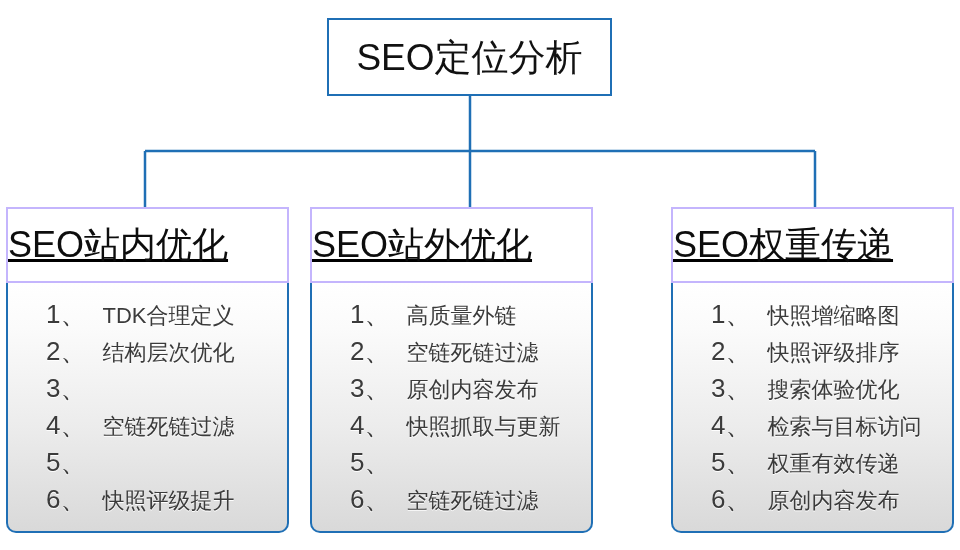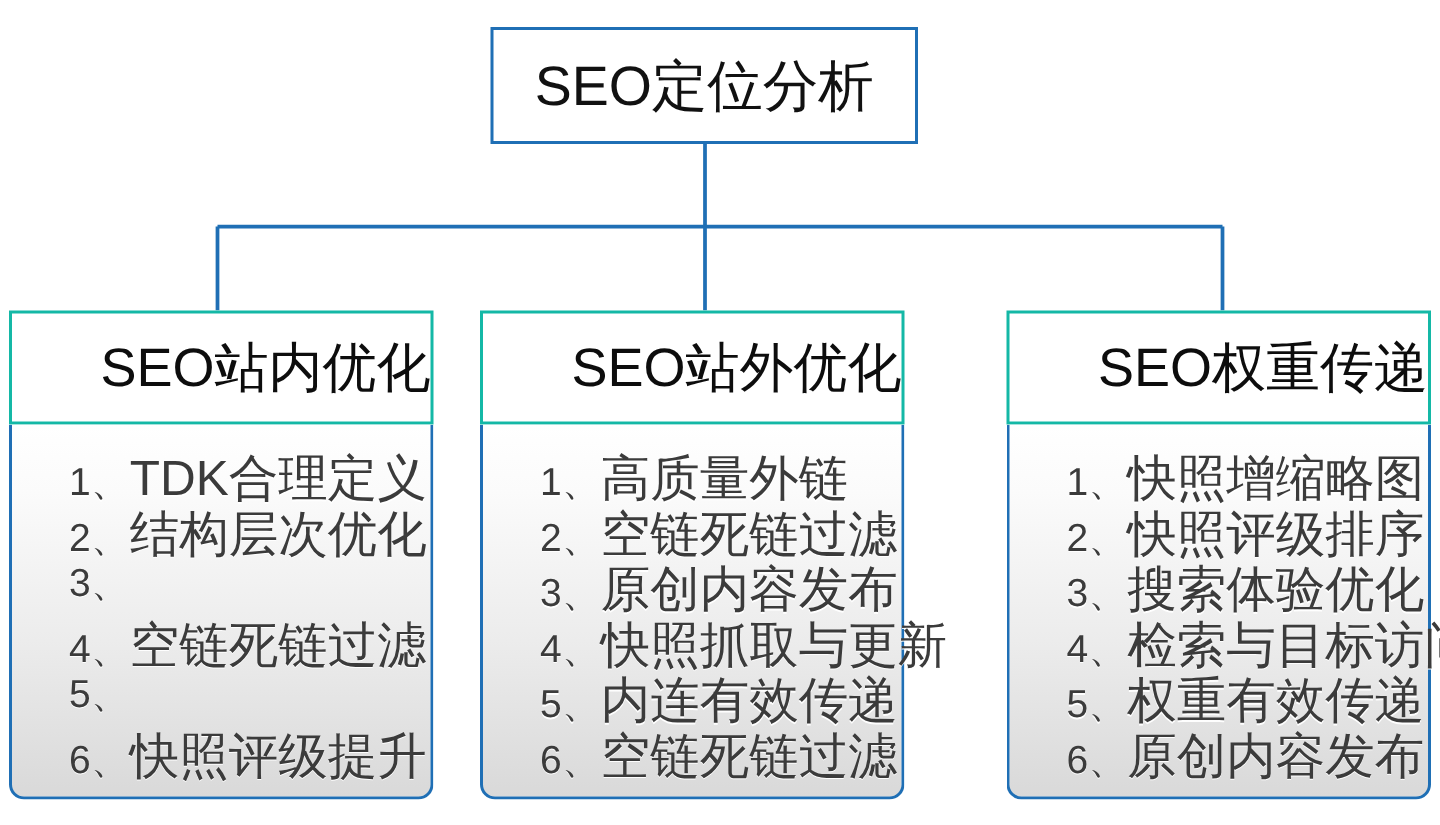--- a/index.html
+++ b/index.html
@@ -52,31 +52,32 @@
     white-space: nowrap;
   }
 
   
   .column {
     position: absolute;
     top: 207px;
     width: 283px;
   }
   .col-1 { left: 6px; }
-  .col-2 { left: 320px; }
+  .col-2 { left: 310px; }
   .col-3 { left: 671px; }
 
   .col-header {
     box-sizing: border-box;
     height: 76px;
-    border: 2px solid #14b8a6;
+    border: 2px solid #c4b5fd;
     background: #ffffff;
     display: flex;
     align-items: center;
-    justify-content: flex-end;
+    justify-content: flex-start;
+    text-decoration: underline;
   }
   .col-header-title {
     font-size: 36px;
     line-height: 1;
     color: #0d0d0d;
     white-space: nowrap;
   }
 
   .col-body {
     box-sizing: border-box;
@@ -97,23 +98,24 @@
     align-items: baseline;
     height: 37px;
     white-space: nowrap;
   }
   .item-index {
     font-size: 26px;
     color: #3b3b3b;
     text-shadow: 0 1px 0 rgba(255,255,255,0.95);
   }
   .item-label {
-    font-size: 33px;
+    font-size: 22px;
     color: #3b3b3b;
     text-shadow: 0 1px 0 rgba(255,255,255,0.95);
+    margin-left: 16px;
   }
 </style>
 </head>
 <body>
 
 <div id="diagram">
 
   <svg id="connectors" width="960" height="550" viewBox="0 0 960 550">
 
     <line x1="470" y1="96" x2="470" y2="151" stroke="#1f6fb5" stroke-width="2.5"></line>
@@ -180,21 +182,20 @@
         <li class="item-row">
           <span class="item-index">3、</span>
           <span class="item-label">原创内容发布</span>
         </li>
         <li class="item-row">
           <span class="item-index">4、</span>
           <span class="item-label">快照抓取与更新</span>
         </li>
         <li class="item-row">
           <span class="item-index">5、</span>
-          <span class="item-label">内连有效传递</span>
         </li>
         <li class="item-row">
           <span class="item-index">6、</span>
           <span class="item-label">空链死链过滤</span>
         </li>
       </ul>
     </div>
   </div>
 
   <div class="column col-3">

